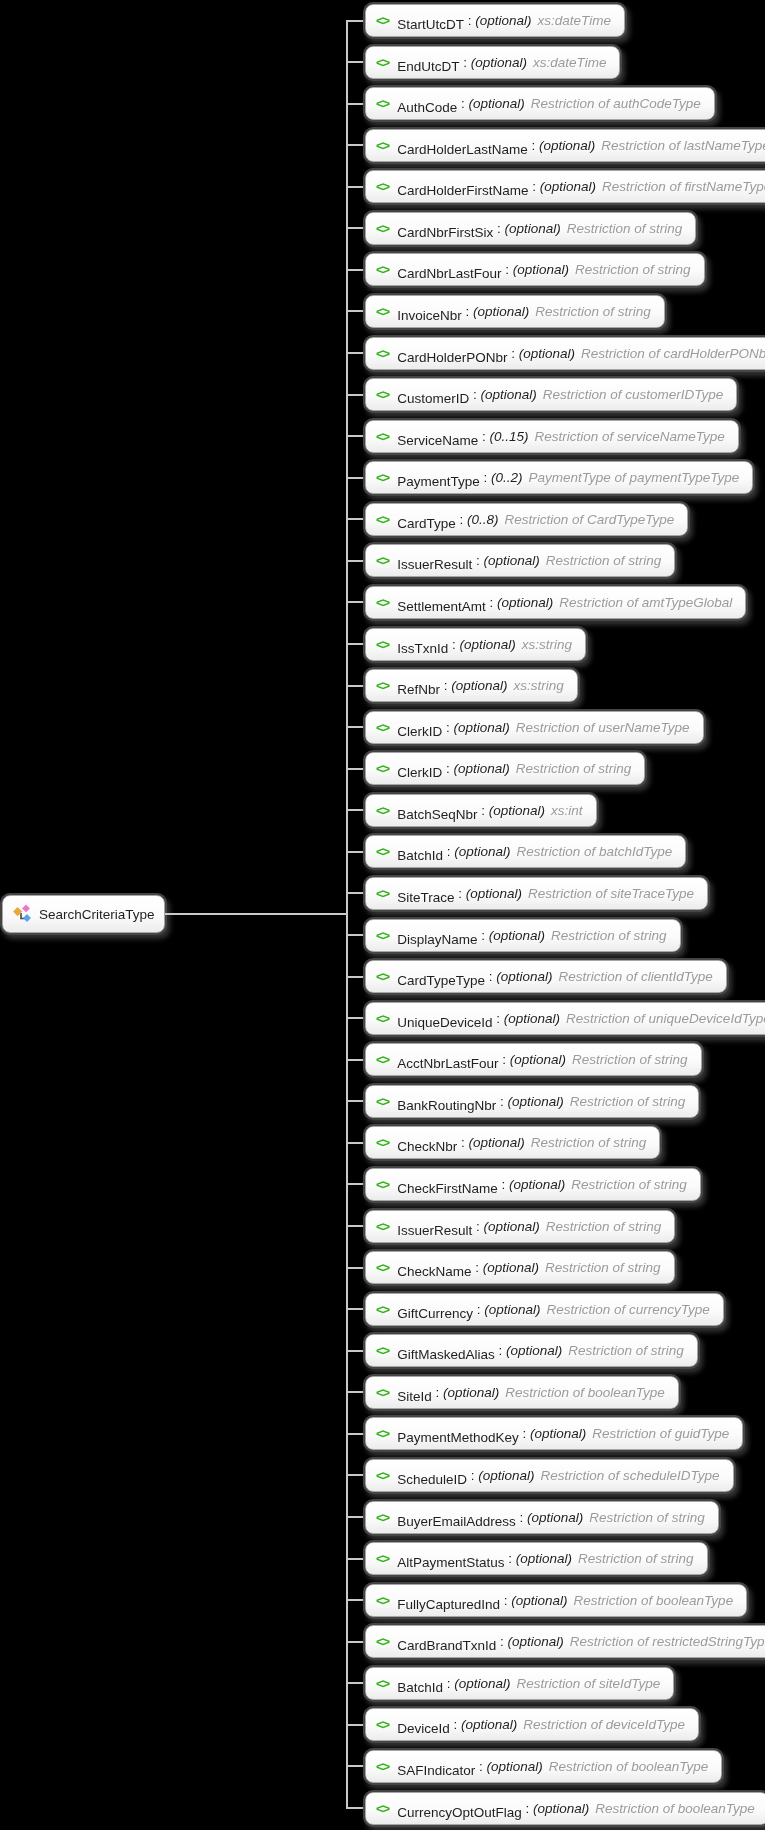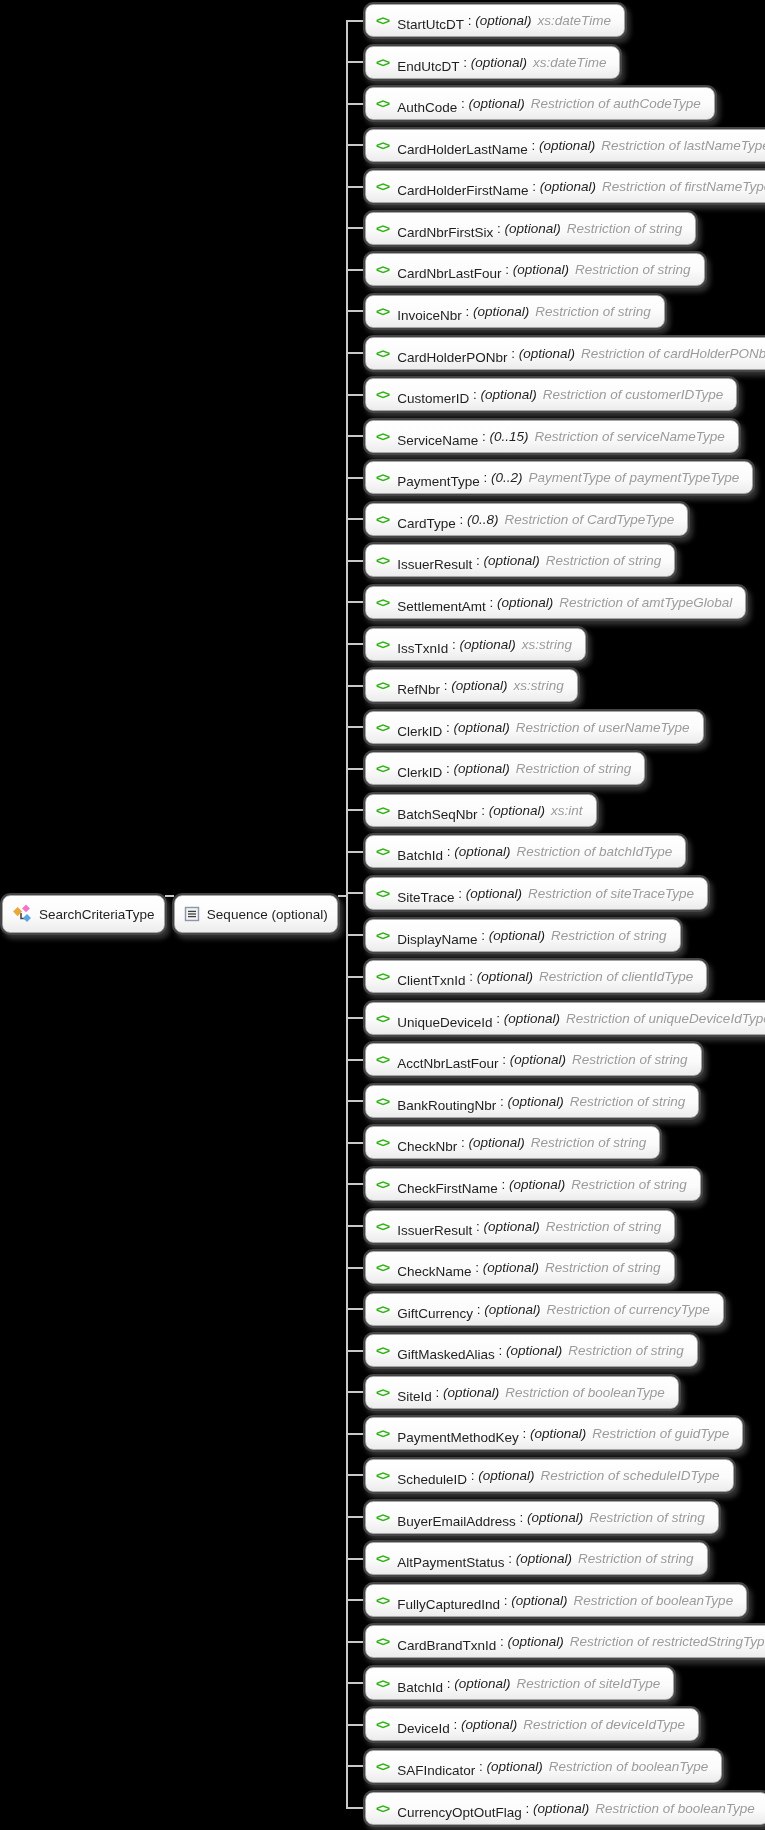--- a/index.html
+++ b/index.html
@@ -44,20 +44,21 @@
     font-size: 13.5px;
   }
   
   #root-group {
     position: absolute;
     left: 2px;
     top: 895px;
     width: 345px;
     height: 38px;
     display: flex;
+    align-items: center;
   }
   #root-group .nodebox { height: 38px; padding: 0 9px; flex: 0 0 auto; }
   #root-group .hline { flex: 1 1 10px; min-width: 8px; }
   .lefticon { margin-right: 7px; flex: 0 0 auto; display: inline-flex; }
   
   .row {
     position: absolute;
     left: 347px;
     height: 33px;
     display: flex;
@@ -101,31 +102,20 @@
         <svg width="20" height="20" viewBox="0 0 20 20">
           <path d="M9 9 L9 14.5 L13 14.5" fill="none" stroke="#4a4a4a" stroke-width="1.6"></path>
           <rect x="2.4" y="4.4" width="6.4" height="6.4" fill="#e8a83c" transform="rotate(45 5.6 7.6)"></rect>
           <rect x="11.2" y="1.6" width="5.6" height="5.6" fill="#ef76cb" transform="rotate(45 14 4.4)"></rect>
           <rect x="12.2" y="11.2" width="5.6" height="5.6" fill="#58a6e8" transform="rotate(45 15 14)"></rect>
         </svg>
       </span>
       <span>SearchCriteriaType</span>
     </div>
     <div class="hline"></div>
-    <div class="nodebox">
-      <span class="lefticon">
-        <svg width="16" height="16" viewBox="0 0 16 16">
-          <rect x="1.5" y="1.5" width="13" height="13" fill="#f3f3f3" stroke="#8a97a8" stroke-width="1.4"></rect>
-          <line x1="4" y1="5.4" x2="12" y2="5.4" stroke="#3f3f3f" stroke-width="1.3"></line>
-          <line x1="4" y1="8" x2="12" y2="8" stroke="#3f3f3f" stroke-width="1.3"></line>
-          <line x1="4" y1="10.6" x2="12" y2="10.6" stroke="#3f3f3f" stroke-width="1.3"></line>
-        </svg>
-      </span>
-      <span>Sequence (optional)</span>
-    </div>
     <div class="hline"></div>
   </div>
 
   <div id="element-rows">
       <div class="row" style="top: 4px;">
     <div class="stub"></div>
     <div class="nodebox">
       <span class="el-icon">&lt;&gt;</span>
       <span class="el-name">StartUtcDT</span>
       <span class="el-sep"> : </span>
@@ -350,21 +340,21 @@
       <span class="el-name">DisplayName</span>
       <span class="el-sep"> : </span>
       <span class="el-occ">(optional)</span>
       <span class="el-type">Restriction of string</span>
     </div>
   </div>
       <div class="row" style="top: 960.11px;">
     <div class="stub"></div>
     <div class="nodebox">
       <span class="el-icon">&lt;&gt;</span>
-      <span class="el-name">ClientTxnId</span>
+      <span class="el-name">CardTypeType</span>
       <span class="el-sep"> : </span>
       <span class="el-occ">(optional)</span>
       <span class="el-type">Restriction of clientIdType</span>
     </div>
   </div>
       <div class="row" style="top: 1001.68px;">
     <div class="stub"></div>
     <div class="nodebox">
       <span class="el-icon">&lt;&gt;</span>
       <span class="el-name">UniqueDeviceId</span>

